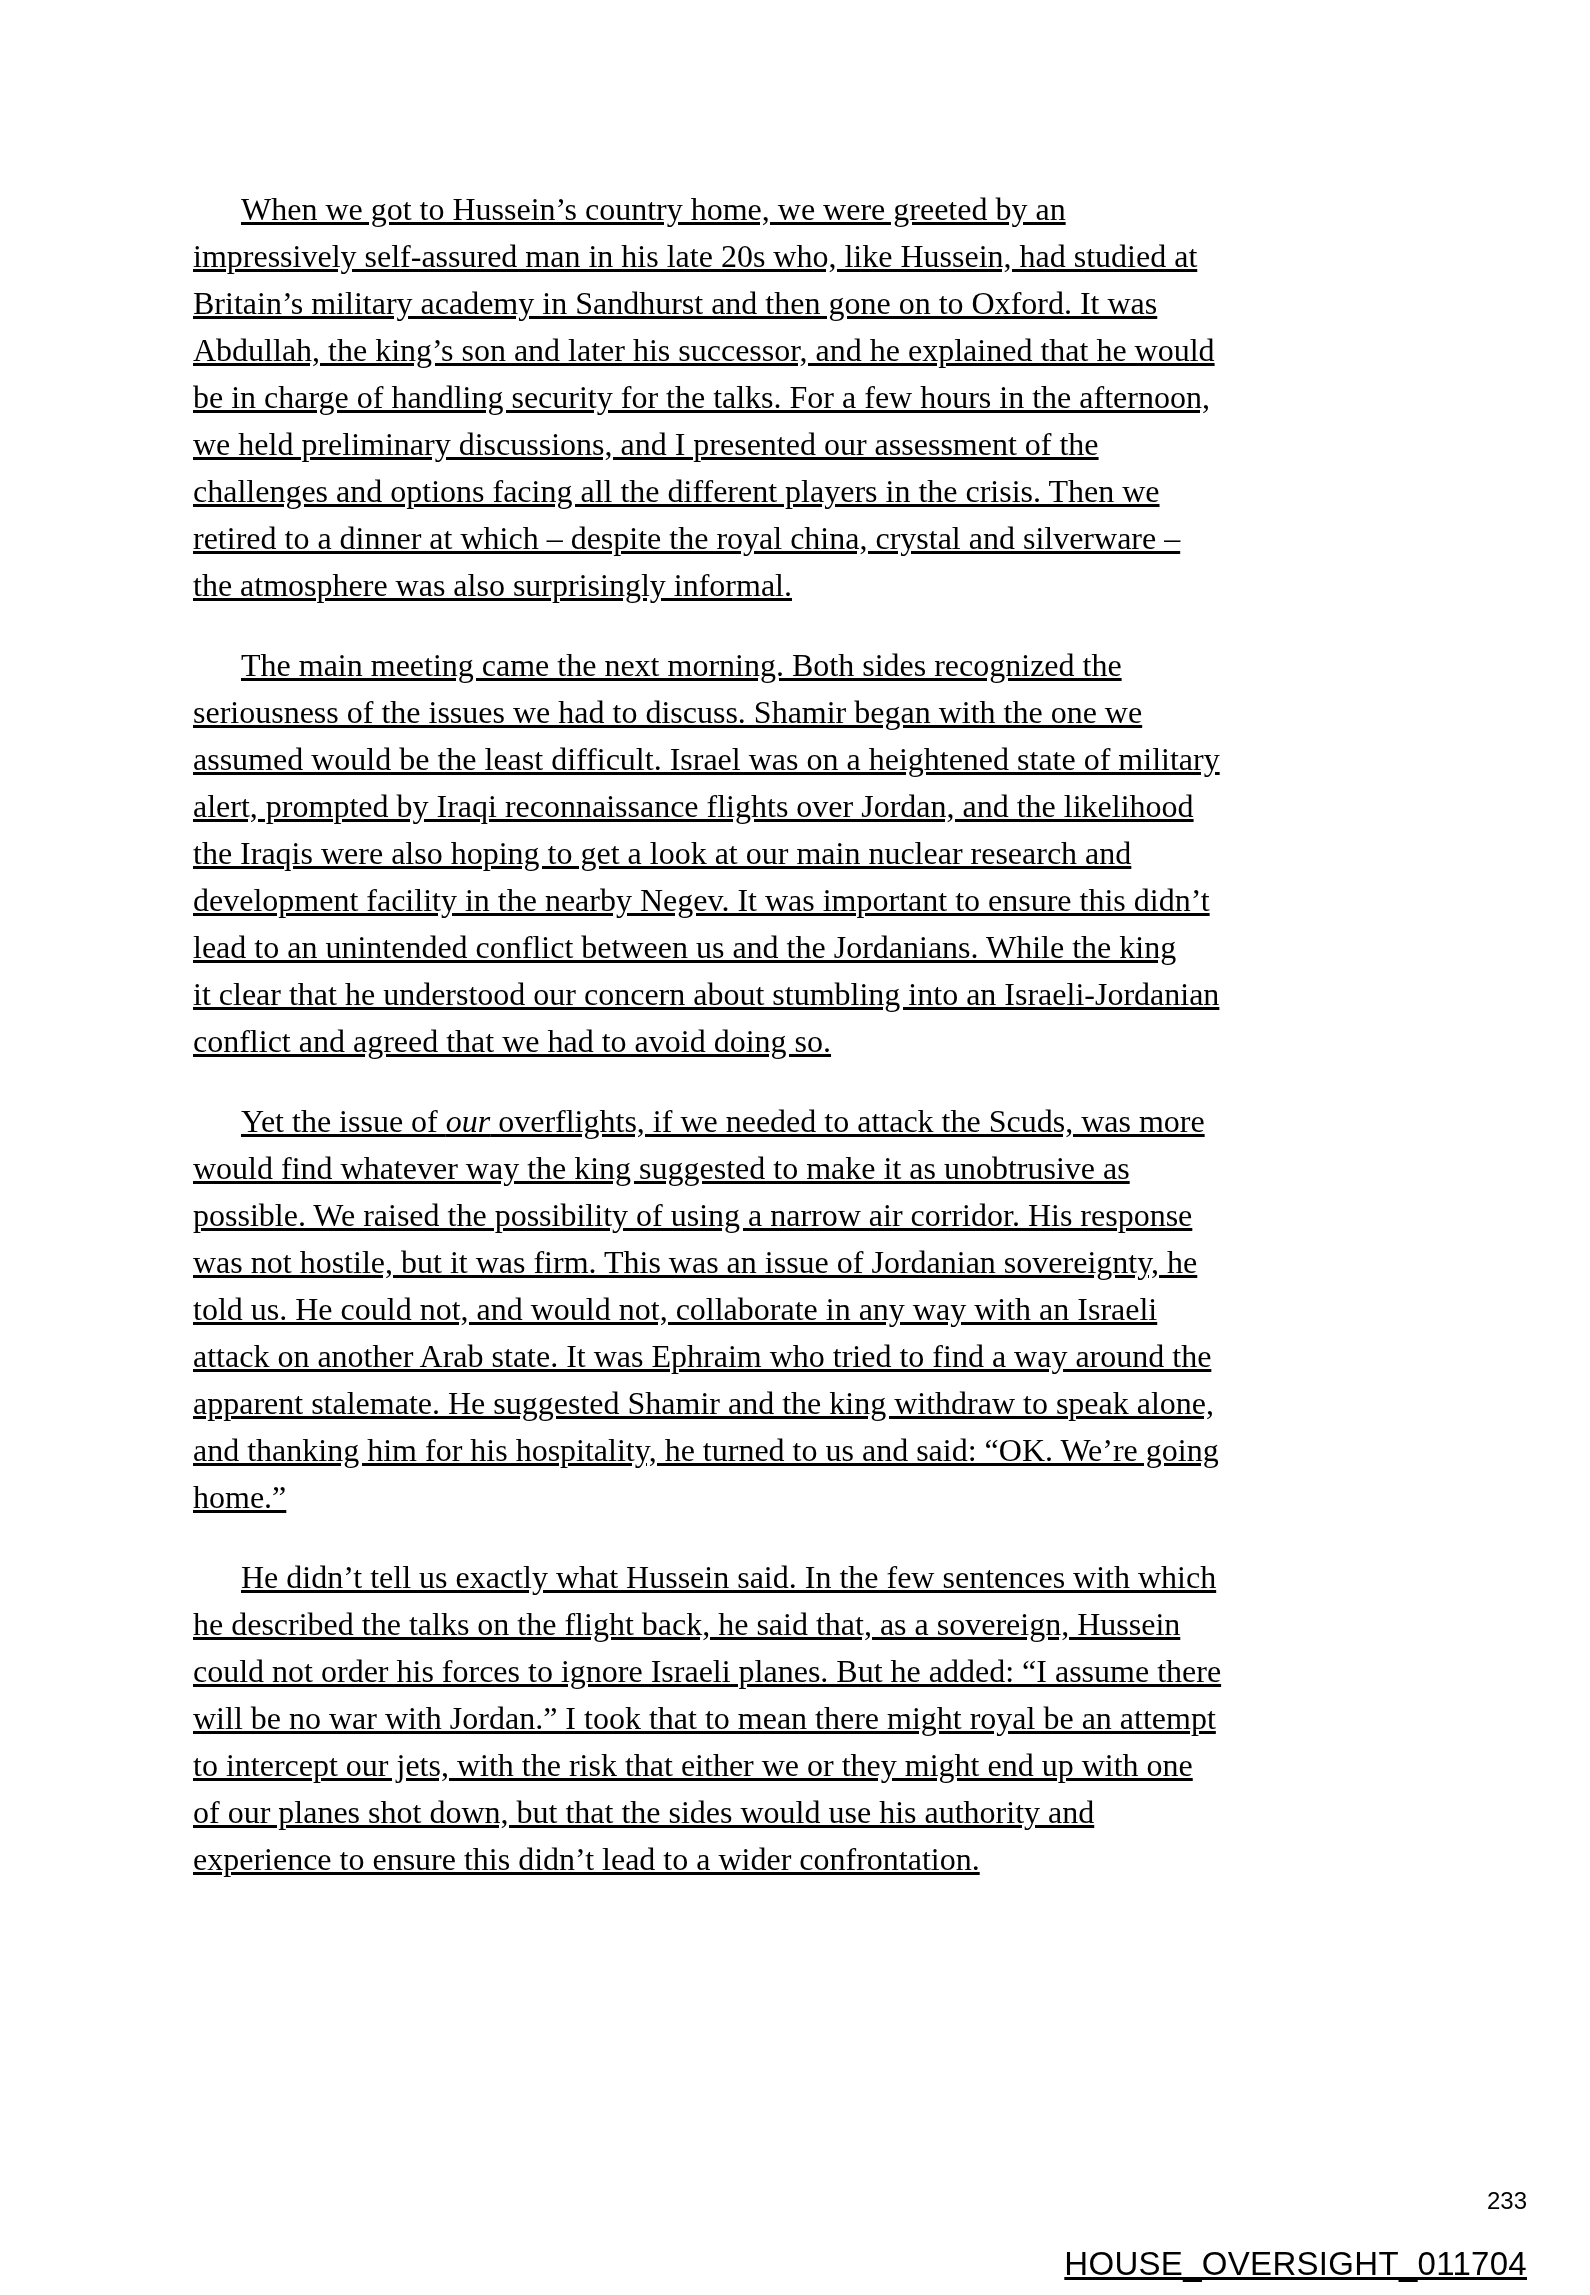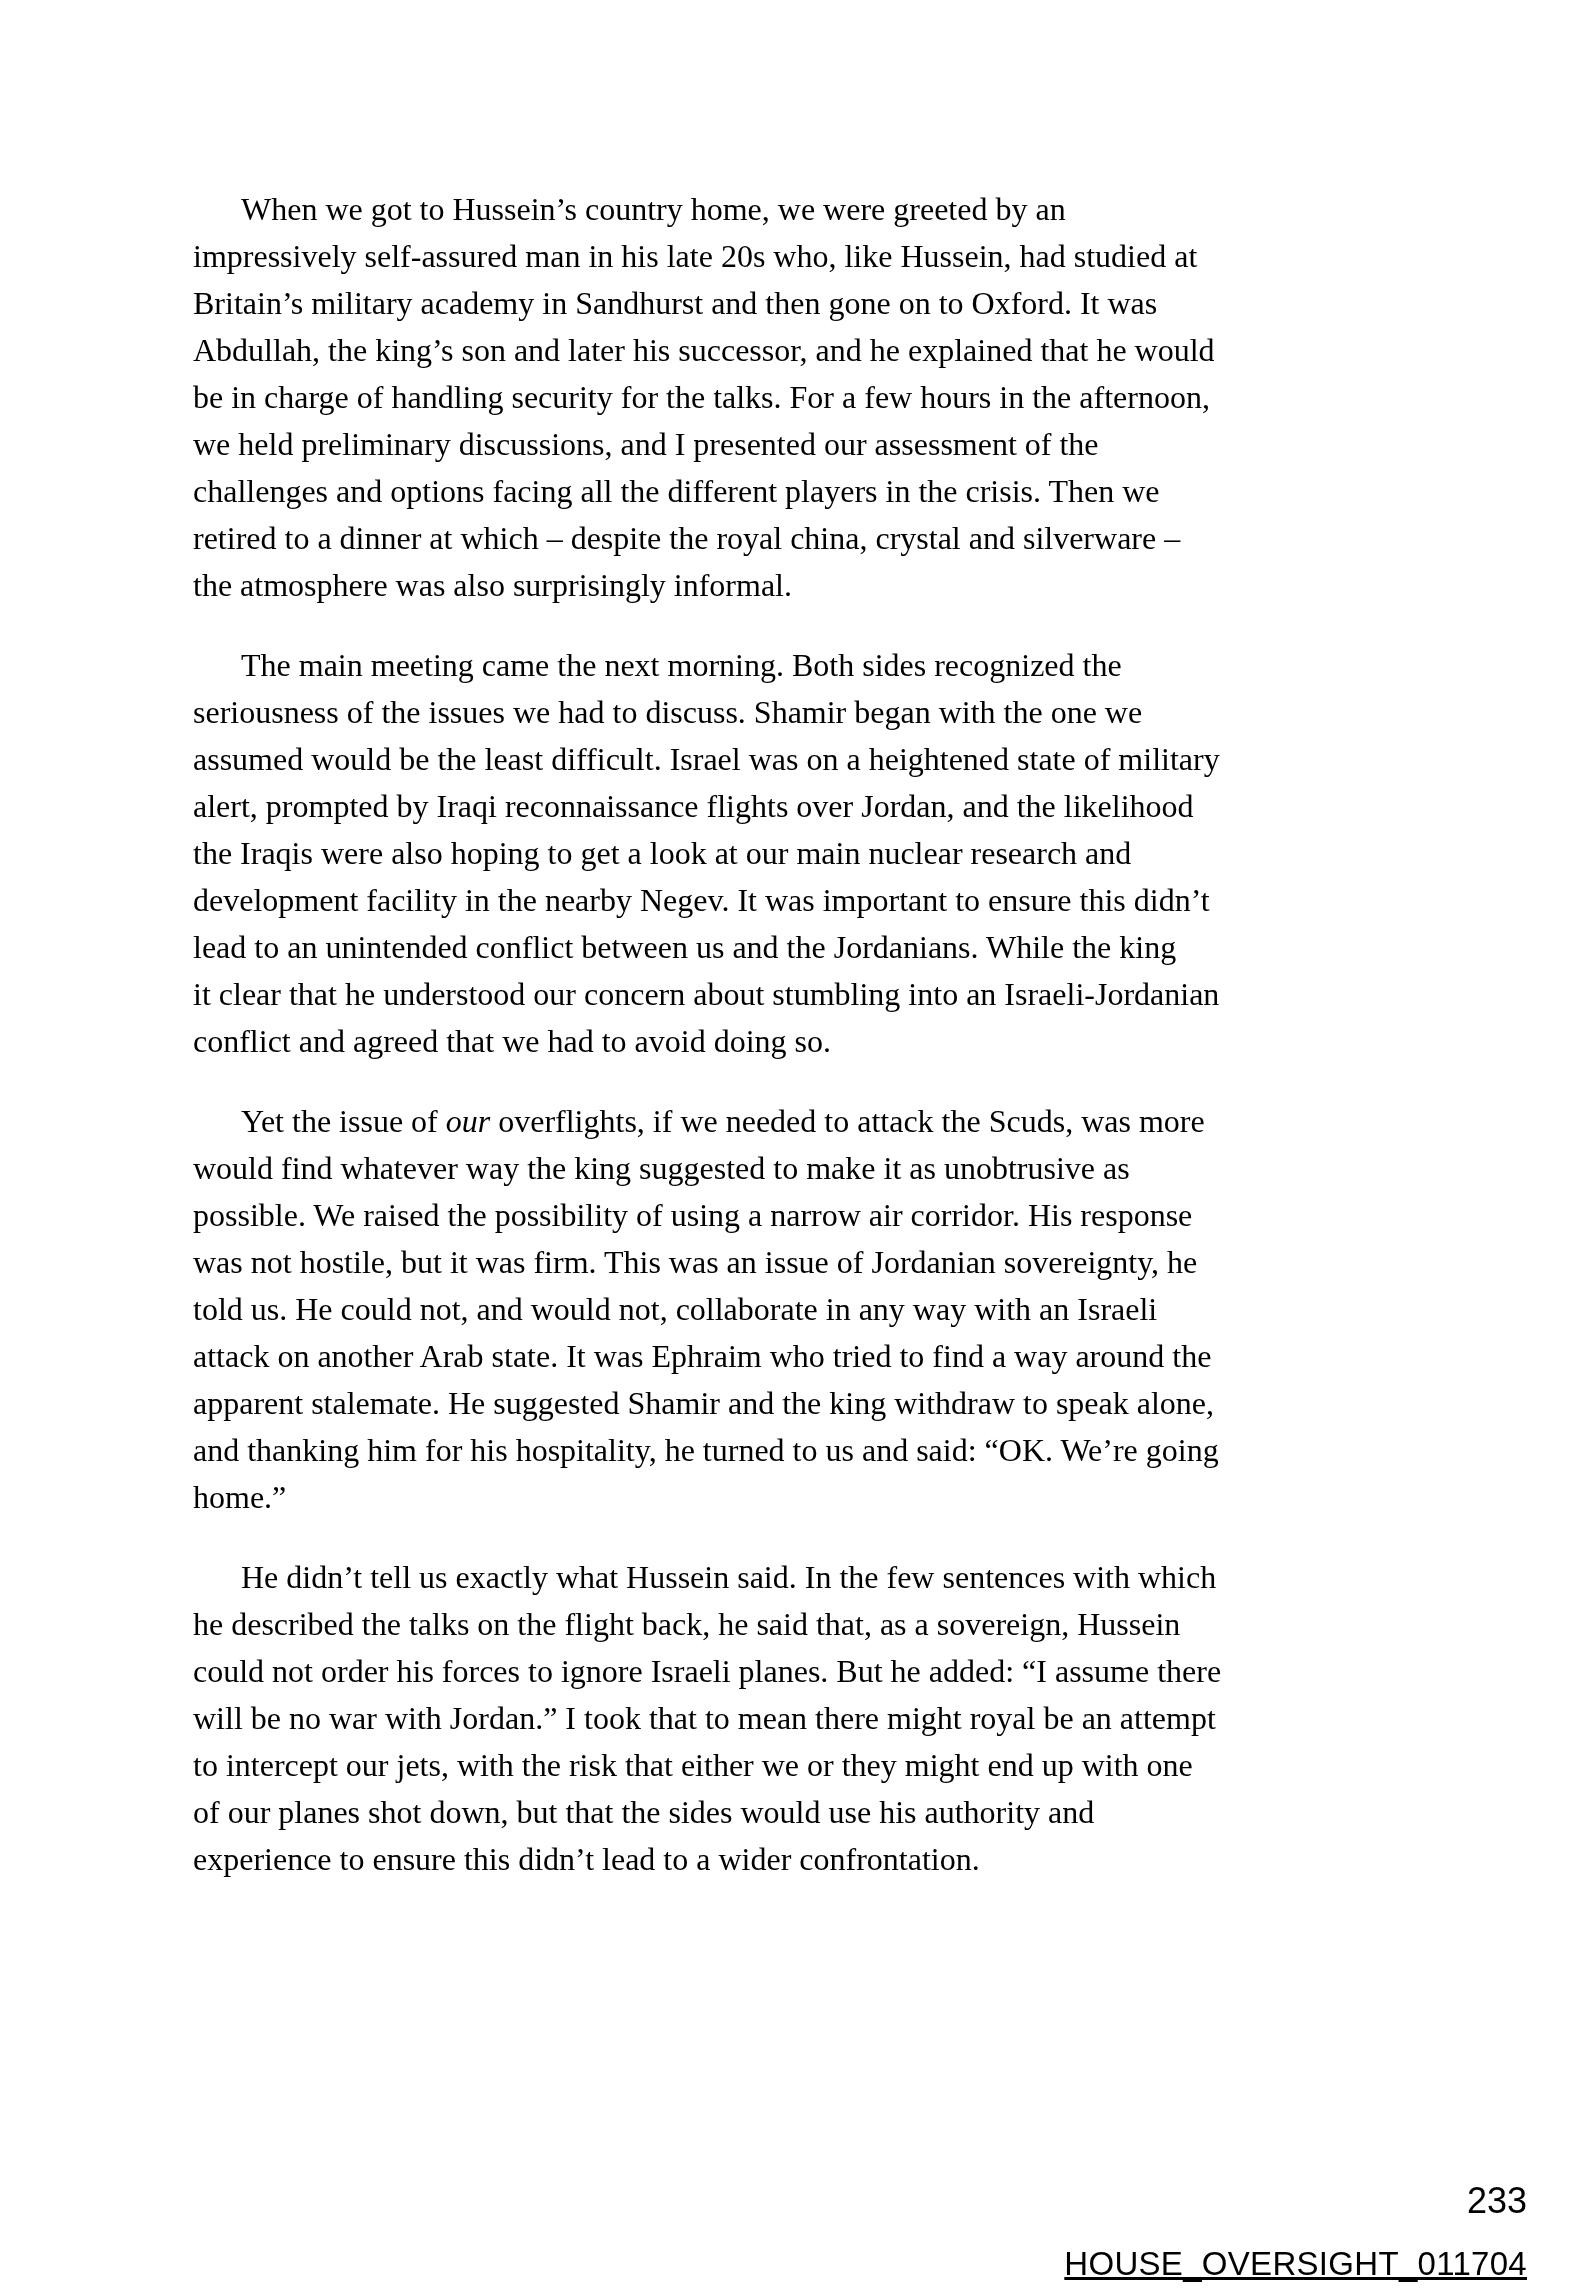--- a/index.html
+++ b/index.html
@@ -21,37 +21,38 @@
     left: 193px;
     top: 186px;
     width: 1258px;
     font-family: "Liberation Serif", "DejaVu Serif", serif;
     font-size: 32px;
     line-height: 47px;
   }
   .para {
     margin: 0 0 33px 0;
     padding: 0;
+    text-decoration: underline;
   }
   .line {
     display: block;
     white-space: nowrap;
   }
   .line.first {
     padding-left: 48px;
   }
   .italic {
     font-style: italic;
   }
   .page-number {
     position: absolute;
     top: 2181px;
     right: 64px;
     font-family: "Liberation Sans", "DejaVu Sans", sans-serif;
-    font-size: 36px;
+    font-size: 24px;
     line-height: 39px;
   }
   .bates-stamp {
     position: absolute;
     top: 2244px;
     right: 64px;
     font-family: "Liberation Sans", "DejaVu Sans", sans-serif;
     font-size: 33px;
     line-height: 39px;
     letter-spacing: 0.3px;

